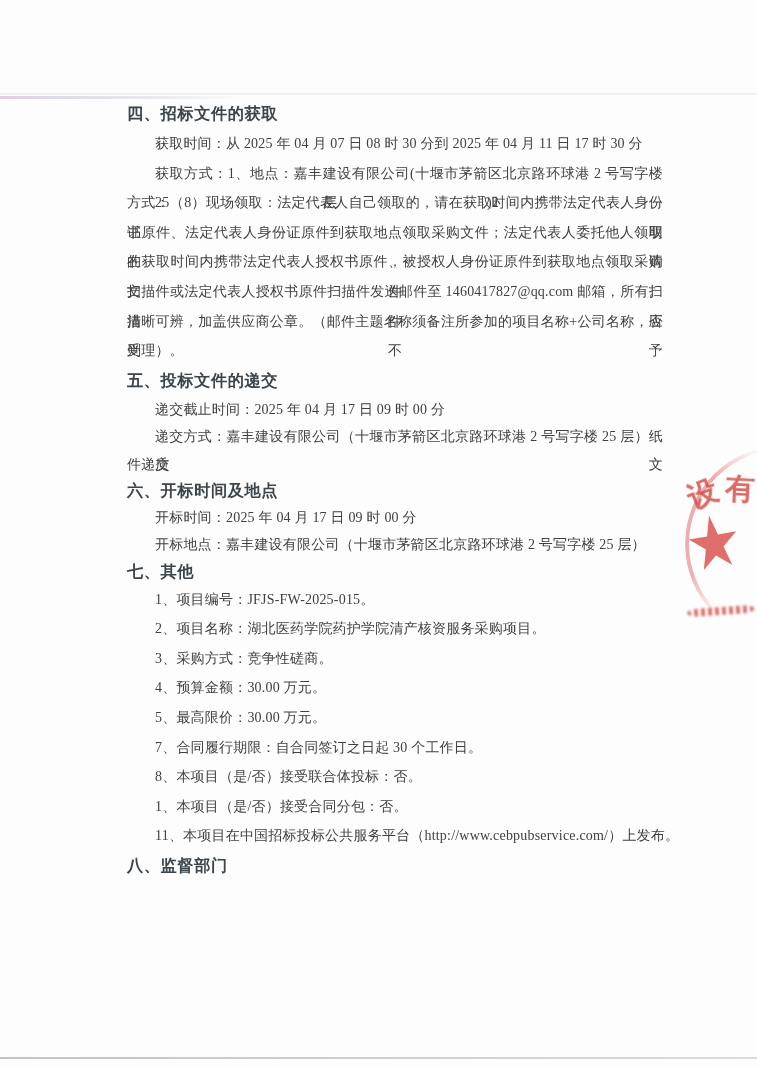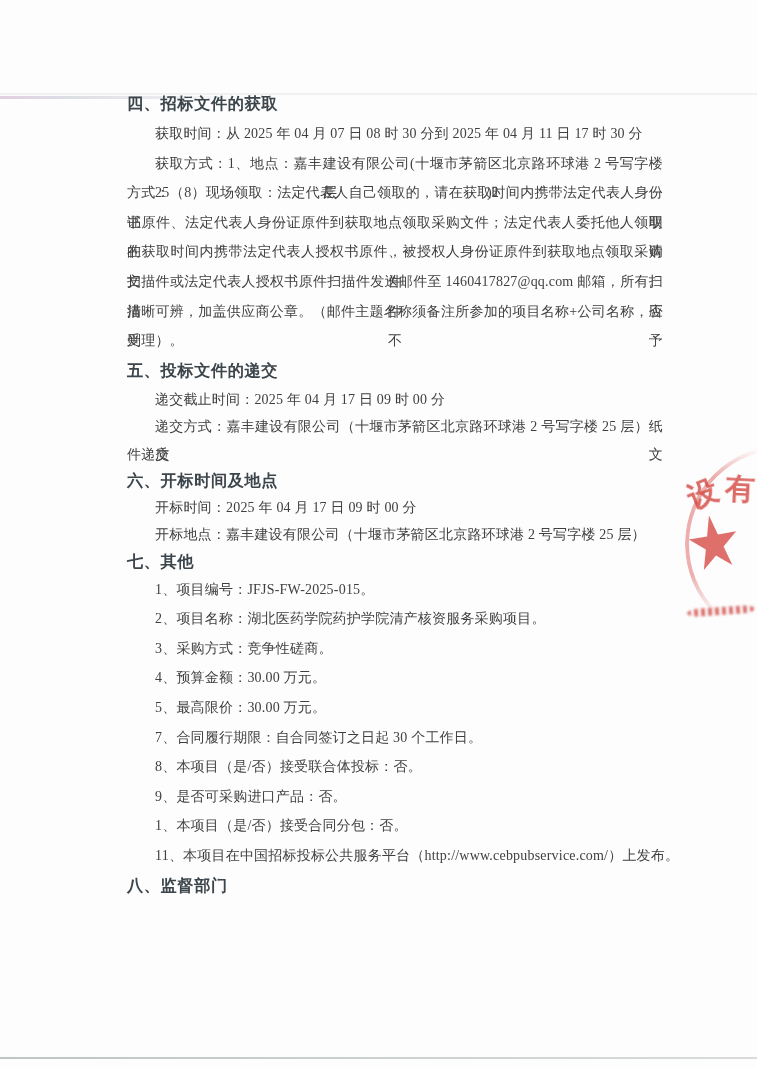--- a/index.html
+++ b/index.html
@@ -21,21 +21,21 @@
     background: linear-gradient(to right,
       rgba(205,168,200,0.55), rgba(175,180,195,0.42) 28%,
       rgba(185,190,200,0.28) 68%, rgba(185,190,200,0));
   }
   .artifact-bottom-line {
     position: absolute; left: 0; top: 1057px; width: 757px; height: 2px;
     background: linear-gradient(to right, rgba(140,152,146,0.55), rgba(172,180,174,0.45));
   }
   
   .content {
-    position: absolute; left: 0; top: 0;
+    position: absolute; left: 0; top: 10px;
     padding: 89px 94px 0 127px;
     width: 536px;
   }
   .heading {
     font-weight: 700;
     font-size: 16.2px;
     color: #3c454b;
     height: 30px; line-height: 30px;
     letter-spacing: 0.6px;
   }
@@ -116,21 +116,20 @@
       <div class="line indent compact">开标时间：2025 年 04 月 17 日  09 时 00 分</div>
       <div class="line indent compact">开标地点：嘉丰建设有限公司（十堰市茅箭区北京路环球港 2 号写字楼 25 层）</div>
       <div class="heading compact">七、其他</div>
       <div class="line indent">1、项目编号：JFJS-FW-2025-015。</div>
       <div class="line indent">2、项目名称：湖北医药学院药护学院清产核资服务采购项目。</div>
       <div class="line indent">3、采购方式：竞争性磋商。</div>
       <div class="line indent">4、预算金额：30.00 万元。</div>
       <div class="line indent">5、最高限价：30.00 万元。</div>
       <div class="line indent">7、合同履行期限：自合同签订之日起 30 个工作日。</div>
       <div class="line indent">8、本项目（是/否）接受联合体投标：否。</div>
-      <div class="line indent">9、是否可采购进口产品：否。</div>
       <div class="line indent">1、本项目（是/否）接受合同分包：否。</div>
       <div class="line indent">11、本项目在中国招标投标公共服务平台（http://www.cebpubservice.com/）上发布。</div>
       <div class="heading">八、监督部门</div>
     </div>
 
   <div class="stamp">
     <div class="ring"></div>
     <span class="ch ch1">设</span>
     <span class="ch ch2">有</span>
     <div class="star"></div>

